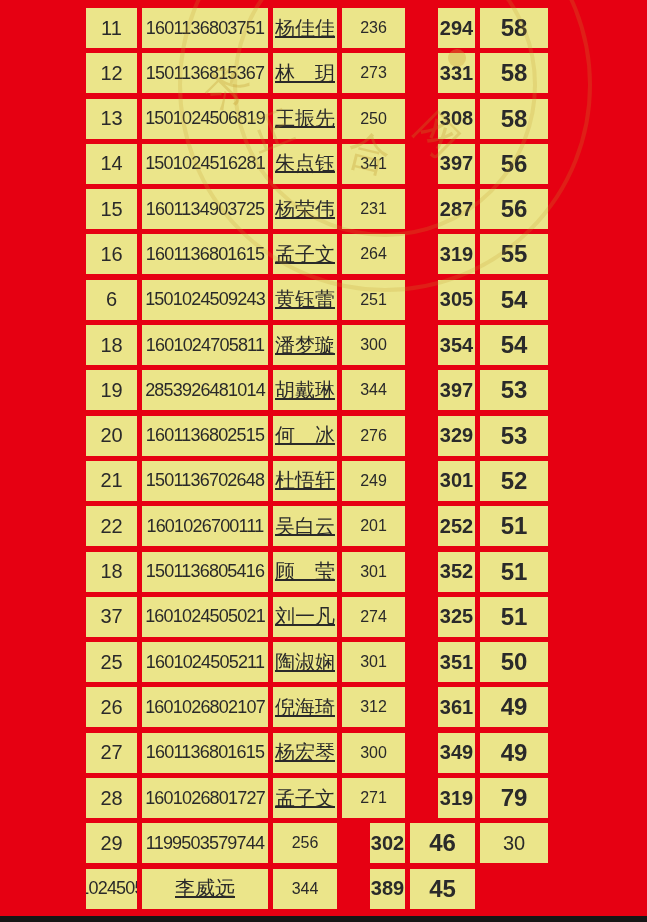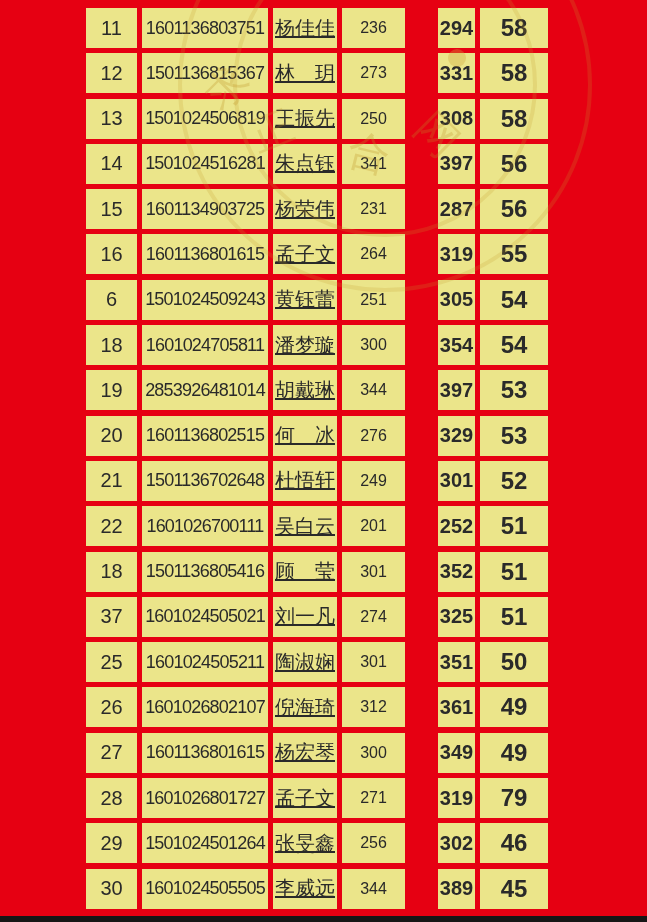--- a/index.html
+++ b/index.html
@@ -183,22 +183,21 @@
   <div class="cell s3">49</div>
 
   <div class="cell rank">28</div>
   <div class="cell sid">1601026801727</div>
   <div class="cell name">孟子文</div>
   <div class="cell s1">271</div>
   <div class="cell s2">319</div>
   <div class="cell s3">79</div>
 
   <div class="cell rank">29</div>
-  <div class="cell sid">1501024501264</div>
-  <div class="cell name">张旻鑫</div>
+  <div class="cell sid">1199503579744</div>
   <div class="cell s1">256</div>
   <div class="cell s2">302</div>
   <div class="cell s3">46</div>
 
   <div class="cell rank">30</div>
   <div class="cell sid">1601024505505</div>
   <div class="cell name">李威远</div>
   <div class="cell s1">344</div>
   <div class="cell s2">389</div>
   <div class="cell s3">45</div>

